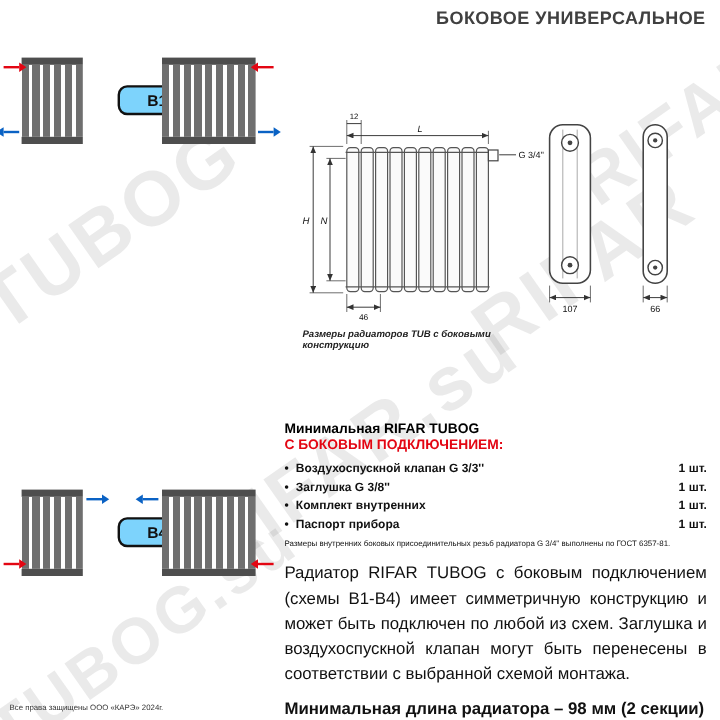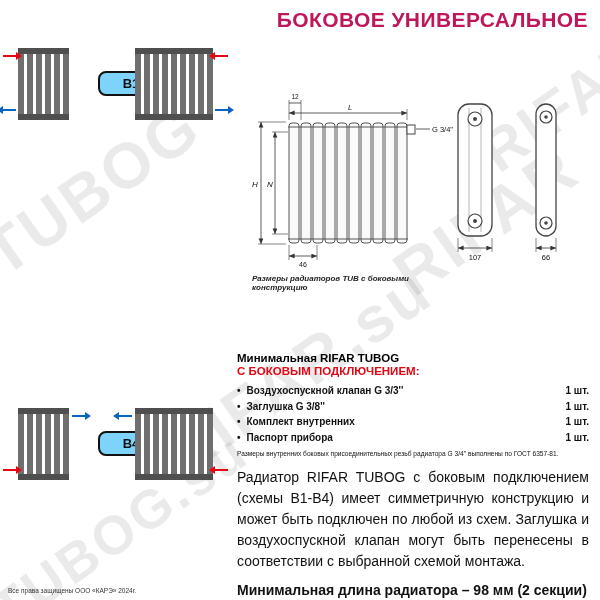--- a/index.html
+++ b/index.html
@@ -2,22 +2,22 @@
 <html><head>
 <meta charset="utf-8">
 <style>
   html,body{margin:0;padding:0;background:#e9e9e9}
   .page{position:relative;width:600px;height:600px;background:#fff;overflow:hidden;
         font-family:"Liberation Sans","DejaVu Sans",sans-serif;color:#111}
   
   .wm{position:absolute;font-weight:800;color:rgba(95,95,95,0.13);white-space:nowrap;
       transform:rotate(-35deg);transform-origin:left top;letter-spacing:3px;pointer-events:none}
   
-  .title{position:absolute;top:7px;right:12px;text-align:right;font-size:21px;font-weight:800;
-         line-height:1.2;letter-spacing:.4px;color:#be185d}
+  .title{position:absolute;top:7px;right:12px;text-align:right;font-size:15px;font-weight:800;
+         line-height:1.2;letter-spacing:.4px;color:#404040}
   
   .scheme-row{position:absolute;left:10px;width:225px;height:72px}
   .rad{position:absolute;top:0;height:72px;box-sizing:border-box;
        border-top:6px solid #4e4e4e;border-bottom:6px solid #4e4e4e;
        background:repeating-linear-gradient(90deg,#6f6f6f 0 6px,#ffffff 6px 9px)}
   .rad-left{left:8px;width:51px}
   .rad-right{left:125px;width:78px}
   .scheme-label{position:absolute;left:88px;top:23px;width:30px;padding:3px 16px;text-align:center;
                 border:2px solid #111;border-radius:8px;font-size:13px;font-weight:700;background:#7dd3fc}
   .arr{position:absolute;width:13px;height:2px}

